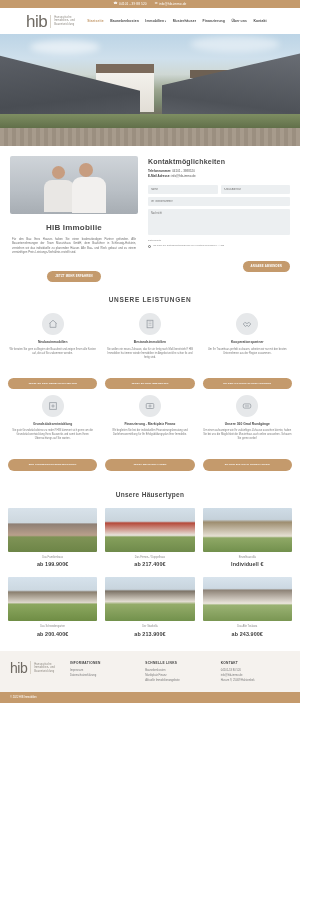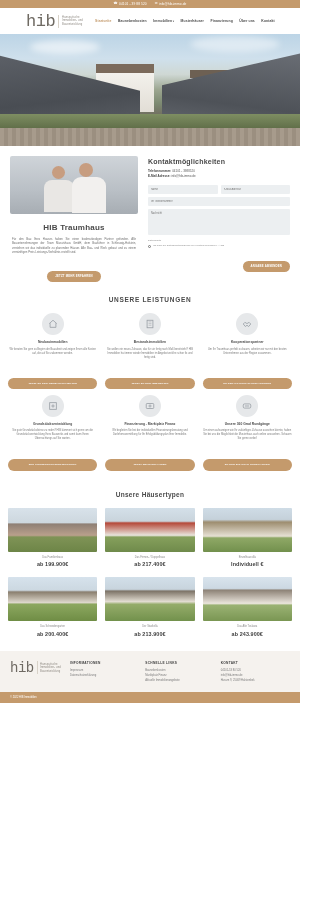--- a/index.html
+++ b/index.html
@@ -32,21 +32,21 @@
     height: 26px;
     background: #ffffff;
     display: flex;
     align-items: center;
     padding: 0 6px 0 26px;
     position: relative;
     z-index: 5;
   }
   .logo-wrap { display: flex; align-items: center; gap: 3px; flex: 0 0 auto; }
   .logo-mark {
-    font-family: Liberation Mono, monospace;
+    font-family: Liberation Sans, sans-serif;
     font-size: 17px;
     line-height: 17px;
     color: #6f6a63;
     letter-spacing: -0.5px;
     font-weight: 400;
   }
   .logo-rule { width: 1px; height: 13px; background: #d8d2c8; }
   .logo-tag {
     font-size: 2.6px;
     line-height: 3.4px;
@@ -337,21 +337,21 @@
 
   <div class="intro">
 
     <div class="intro-left">
       <div class="portrait">
         <div class="b1"></div>
         <div class="b2"></div>
         <div class="p-head h1"></div>
         <div class="p-head h2"></div>
       </div>
-      <h2 class="intro-title">HIB Traumhaus</h2>
+      <h2 class="intro-title">HIB Immobilie</h2>
       <p class="intro-body">Für den Bau Ihres Hauses haben Sie einen bodenständigen Partner gefunden. Alle Bauunternehmungen der Team Massivhaus GmbH, dem Bauführer in Schleswig-Holstein, verstehen wir das individuelle zu planenden Häuser. Alle Bau- und Werk gebaut und zu einem vernünftigen Preis Leistungs-Verhältnis erstellt sind.</p>
       <div class="intro-btn-wrap">
         <a href="#" class="btn">JETZT MEHR ERFAHREN</a>
       </div>
     </div>
 
     <div class="intro-right">
       <h2 class="form-title">Kontaktmöglichkeiten</h2>
       <div class="contact-line">
         <b>Telefonnummer:</b>

